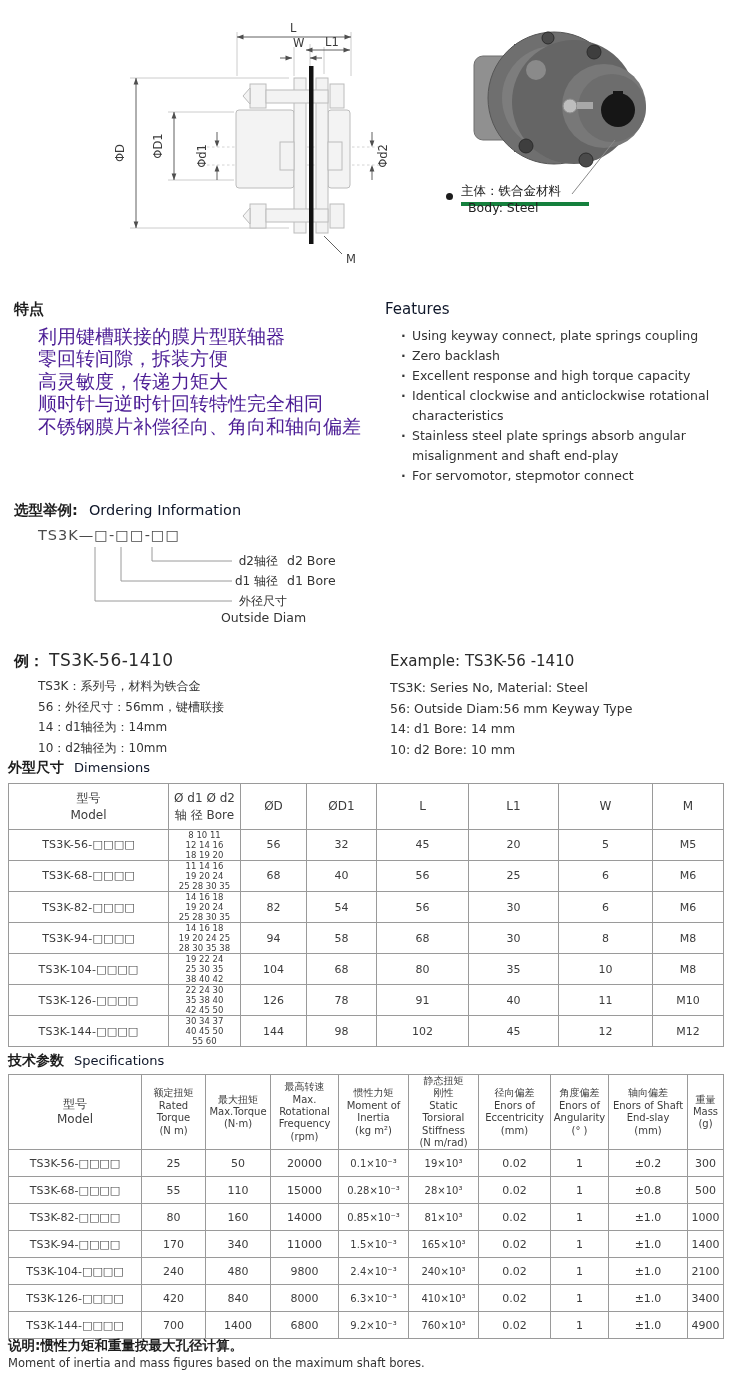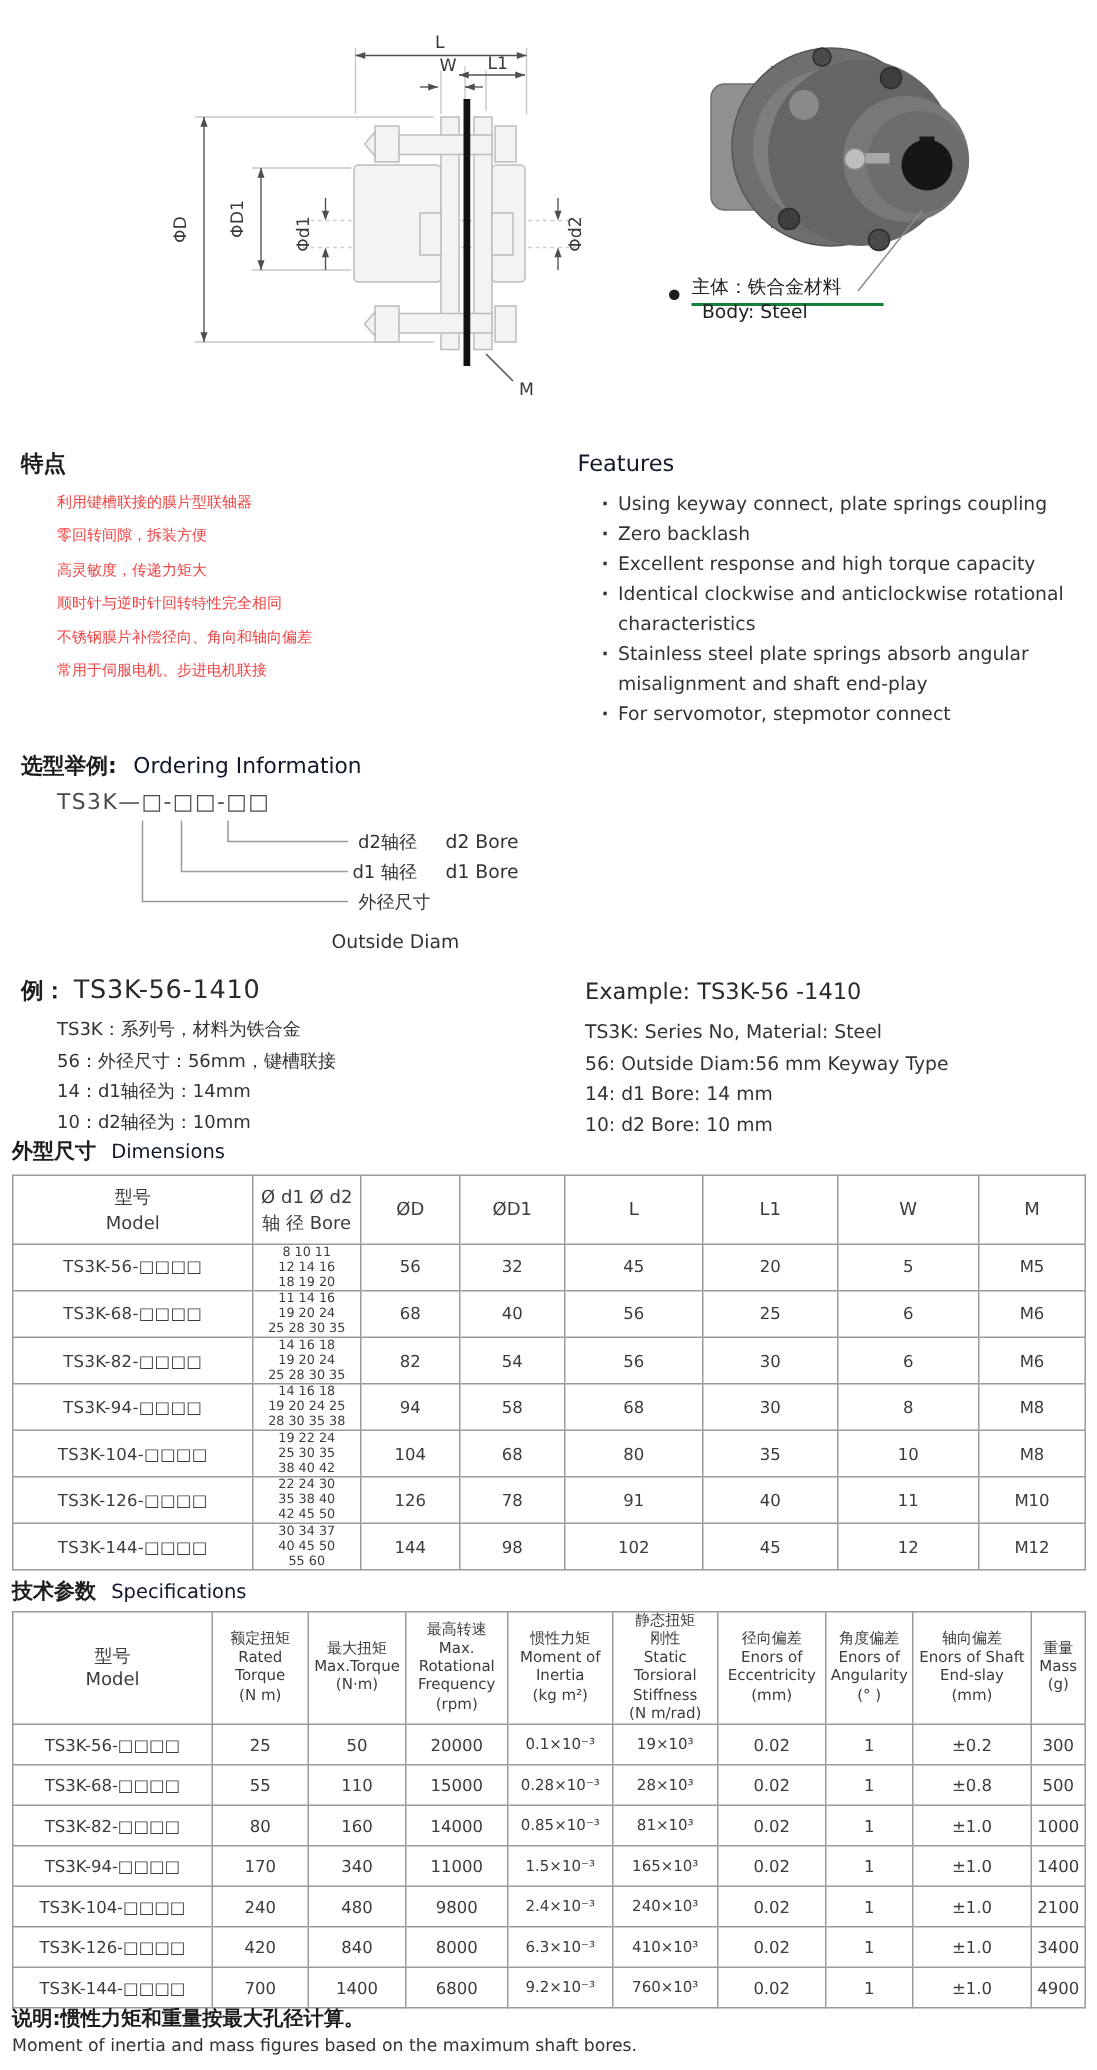--- a/index.html
+++ b/index.html
@@ -5,26 +5,26 @@
   html,body{margin:0;padding:0;background:#fff;}
   .page{
     position:relative;width:731px;height:1380px;background:#fff;overflow:hidden;
     font-family:"DejaVu Sans","Liberation Sans",sans-serif;color:#2f2f2f;
   }
   .abs{position:absolute;}
   
   .h-cn{font-weight:bold;font-size:15px;color:#1d1d1d;}
   .h-en{font-weight:normal;font-size:14px;color:#0f172a;}
   
-  .feat-cn-list div{font-size:10px;line-height:22.4px;color:#ef4444;}
+  .feat-cn-list div{font-size:19px;line-height:22.4px;color:#4c1d95;}
   .feat-en-list div{position:relative;font-size:12.5px;line-height:20px;color:#333;padding-left:13px;}
   .feat-en-list div::before{content:"·";position:absolute;left:2px;top:0;font-weight:bold;color:#333;}
   
   .order-code{font-size:14.5px;letter-spacing:1px;color:#4a4a4a;}
-  .order-row{position:absolute;left:212px;display:flex;align-items:baseline;gap:10px;}
+  .order-row{position:absolute;left:212px;display:flex;align-items:baseline;}
   .order-row .ocn{display:inline-block;width:66px;text-align:right;font-size:12px;color:#333;}
   .order-row .oen{margin-left:9px;font-size:12.5px;color:#333;white-space:nowrap;}
   
   .ex-title-cn{font-size:15px;font-weight:bold;color:#1d1d1d;}
   .ex-title-code{font-size:17px;font-weight:normal;color:#2a2a2a;letter-spacing:0.5px;}
   .ex-lines-cn div{font-size:12px;line-height:20.5px;color:#333;}
   .ex-title-en{font-size:15px;color:#2a2a2a;}
   .ex-lines-en div{font-size:12.5px;line-height:20.5px;color:#333;}
   
   table{border-collapse:collapse;table-layout:fixed;background:#fff;}
@@ -45,21 +45,21 @@
   .specs td:nth-child(5),.specs td:nth-child(6){font-size:10px;}
   .specs col:nth-child(1){width:133px;}.specs col:nth-child(2){width:64px;}
   .specs col:nth-child(3){width:65px;}.specs col:nth-child(4){width:68px;}
   .specs col:nth-child(5){width:70px;}.specs col:nth-child(6){width:70px;}
   .specs col:nth-child(7){width:72px;}.specs col:nth-child(8){width:58px;}
   .specs col:nth-child(9){width:79px;}.specs col:nth-child(10){width:36px;}
   .unit-label{font-size:11px;color:#333;}
   .foot-cn{font-size:13.5px;font-weight:bold;color:#1d1d1d;}
   .foot-en{font-size:11.5px;color:#333;}
   
-  .callout-cn{font-size:12.5px;color:#222;display:inline-block;width:128px;border-bottom:2px solid #15803d;padding-bottom:2px;}
+  .callout-cn{font-size:12.5px;color:#222;display:inline-block;width:128px;border-bottom:4px solid #15803d;padding-bottom:2px;}
   .callout-en{font-size:12.5px;color:#222;}
   .callout-dot{width:7px;height:7px;border-radius:50%;background:#1c1c1c;}
   svg text{font-family:"DejaVu Sans","Liberation Sans",sans-serif;}
 </style>
 </head>
 <body>
 
 <div class="page">
 
   <svg class="abs" style="left:84px;top:14px;" width="318" height="252" viewBox="0 0 318 252">
@@ -170,21 +170,20 @@
   </div>
   <div class="abs callout-en" style="left:468px;top:200px;">Body: Steel</div>
 
   <div class="abs h-cn" style="left:14px;top:300px;">特点</div>
   <div class="abs feat-cn-list" style="left:38px;top:325px;width:330px;">
       <div>利用键槽联接的膜片型联轴器</div>
       <div>零回转间隙，拆装方便</div>
       <div>高灵敏度，传递力矩大</div>
       <div>顺时针与逆时针回转特性完全相同</div>
       <div>不锈钢膜片补偿径向、角向和轴向偏差</div>
-      <div>常用于伺服电机、步进电机联接</div>
     </div>
 
   <div class="abs h-en" style="left:385px;top:300px;font-size:15px;">Features</div>
   <div class="abs feat-en-list" style="left:399px;top:326px;width:335px;">
       <div>Using keyway connect, plate springs  coupling</div>
       <div>Zero backlash</div>
       <div>Excellent response and high torque capacity</div>
       <div>Identical clockwise and anticlockwise rotational characteristics</div>
       <div>Stainless steel plate springs absorb angular misalignment and shaft end-play</div>
       <div>For servomotor, stepmotor connect</div>

